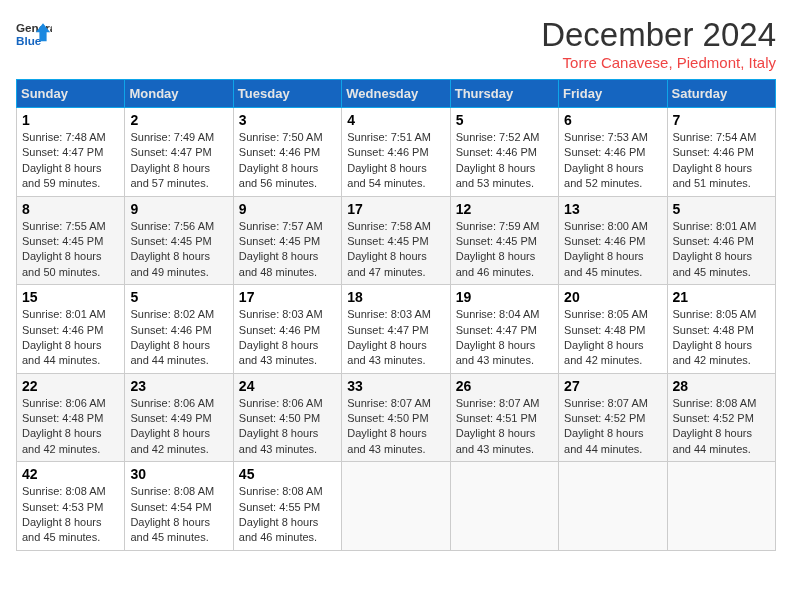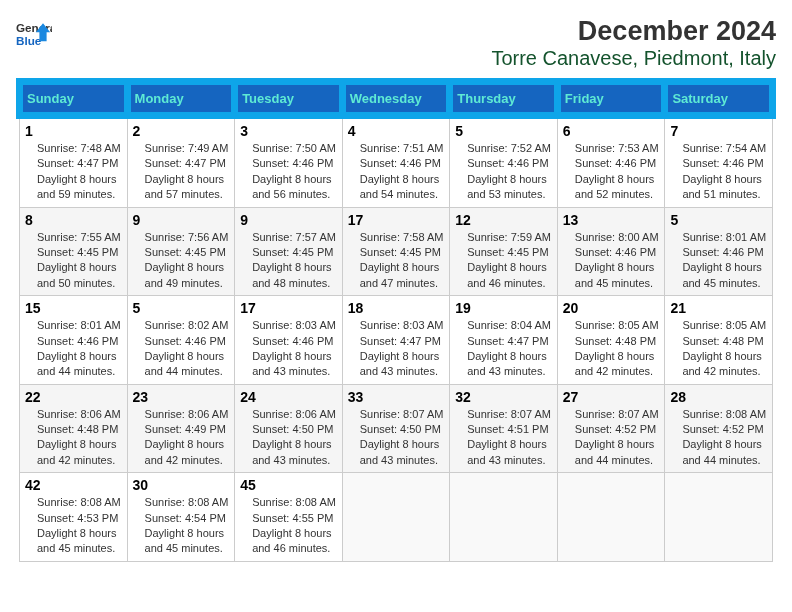--- a/index.html
+++ b/index.html
@@ -22,42 +22,42 @@
       gap: 4px;
     }
     .logo-icon {
       width: 36px;
       height: 36px;
     }
     .title-area {
       text-align: right;
     }
     .month-title {
-      font-size: 27px;
-      font-weight: bold;
+      font-size: 33px;
+      font-weight: normal;
       color: #333;
       margin-left: 48px;
     }
     .location-title {
-      font-size: 20px;
-      color: #14532d;
+      font-size: 15px;
+      color: #ef4444;
     }
     table {
       width: 100%;
       border-collapse: collapse;
       font-size: 11px;
     }
     thead tr th {
       background-color: #1565c0;
-      color: #5eead4;
+      color: #e5e5e5;
       padding: 6px 4px;
       text-align: left;
       font-size: 13px;
       font-weight: bold;
-      border: 7px solid #0ea5e9;
+      border: 1px solid #0ea5e9;
     }
     tbody tr td {
       border: 1px solid #ccc;
       vertical-align: top;
       padding: 4px 5px;
       width: calc(100% / 7);
       min-height: 70px;
       background: #fff;
     }
     tbody tr:nth-child(even) td {
@@ -65,21 +65,20 @@
     }
     .day-num {
       font-size: 14px;
       font-weight: bold;
       display: block;
       margin-bottom: 2px;
     }
     .day-info {
       color: #333;
       line-height: 1.4;
-      margin-left: 12px;
     }
     .empty-cell {
       background: #f9f9f9 !important;
     }
   </style>
 </head>
 <body>
 
 <div class="header-area">
   <div class="logo">
@@ -259,21 +258,21 @@
           Sunrise: 8:06 AM<br>Sunset: 4:50 PM<br>Daylight 8 hours and 43 minutes.
         </div>
       </td>
         <td>
         <span class="day-num">33</span>
         <div class="day-info">
           Sunrise: 8:07 AM<br>Sunset: 4:50 PM<br>Daylight 8 hours and 43 minutes.
         </div>
       </td>
         <td>
-        <span class="day-num">32</span>
+        <span class="day-num">26</span>
         <div class="day-info">
           Sunrise: 8:07 AM<br>Sunset: 4:51 PM<br>Daylight 8 hours and 43 minutes.
         </div>
       </td>
         <td>
         <span class="day-num">27</span>
         <div class="day-info">
           Sunrise: 8:07 AM<br>Sunset: 4:52 PM<br>Daylight 8 hours and 44 minutes.
         </div>
       </td>

